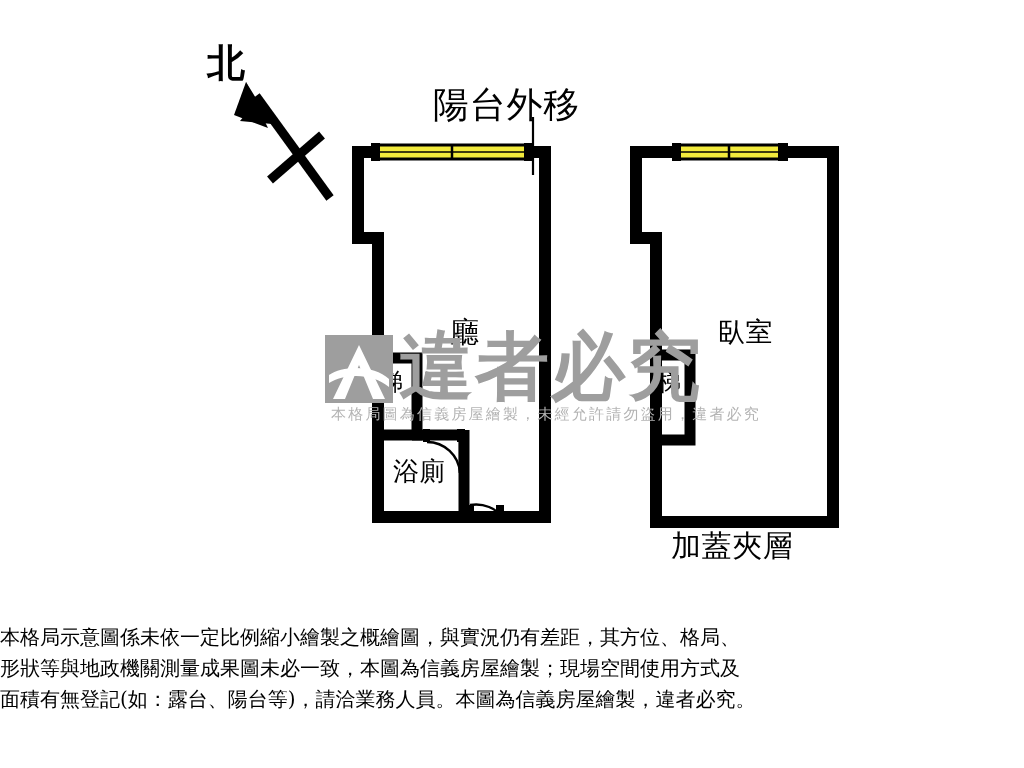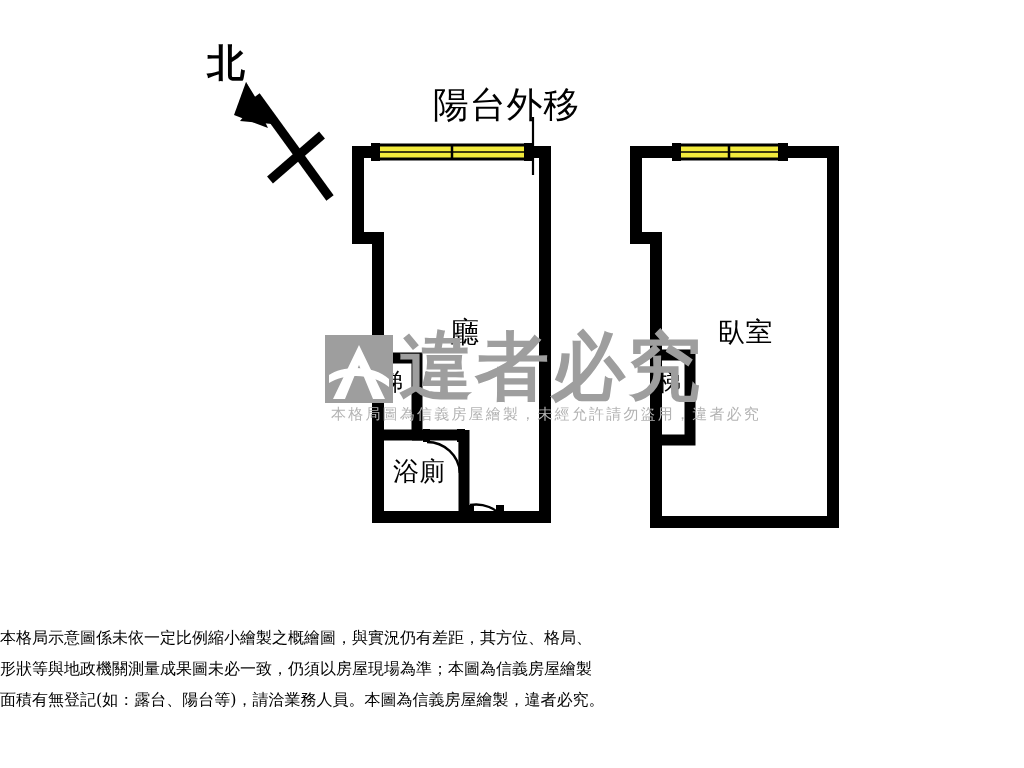--- a/index.html
+++ b/index.html
@@ -88,21 +88,21 @@
     white-space: nowrap;
   }
 
   
   #disclaimer {
     position: absolute;
     left: 0px;
     top: 622px;
     width: 956px;
     font-family: "DejaVu Serif", "Liberation Serif", serif;
-    font-size: 16px;
+    font-size: 20px;
     line-height: 31px;
     color: #000000;
     letter-spacing: 0px;
   }
   #disclaimer .dline { display: block; white-space: nowrap; }
 </style>
 </head>
 <body>
 
 <div id="floorplan-root">
@@ -184,30 +184,31 @@
 
   </svg>
 
   <div class="plan-label lbl-north">北</div>
   <div class="plan-label lbl-balcony">陽台外移</div>
   <div class="plan-label lbl-hall">廳</div>
   <div class="plan-label lbl-stair-left">梯</div>
   <div class="plan-label lbl-bath">浴廁</div>
   <div class="plan-label lbl-bedroom">臥室</div>
   <div class="plan-label lbl-stair-right">梯</div>
+  <div class="plan-label lbl-mezzanine">加蓋夾層</div>
 
   <div id="watermark">
     <svg class="wm-logo" viewBox="0 0 68 68" xmlns="http://www.w3.org/2000/svg">
       <rect x="0" y="0" width="68" height="68" fill="#9e9e9e"></rect>
       <path d="M34 10 L60 64 L48 64 L34 30 L20 64 L8 64 Z" fill="#ffffff"></path>
       <path d="M4 40 C 18 30, 50 30, 64 44 L64 52 C 48 38, 20 38, 4 48 Z" fill="#ffffff"></path>
     </svg>
     <div class="wm-text">違者必究</div>
     <div class="wm-fine">本格局圖為信義房屋繪製，未經允許請勿盜用，違者必究</div>
   </div>
 
   <div id="disclaimer">
     <span class="dline">本格局示意圖係未依一定比例縮小繪製之概繪圖，與實況仍有差距，其方位、格局、</span>
-    <span class="dline">形狀等與地政機關測量成果圖未必一致，仍須以房屋現場為準；本圖為信義房屋繪製</span>
+    <span class="dline">形狀等與地政機關測量成果圖未必一致，本圖為信義房屋繪製；現場空間使用方式及</span>
     <span class="dline">面積有無登記(如：露台、陽台等)，請洽業務人員。本圖為信義房屋繪製，違者必究。</span>
   </div>
 
 </div>
 
 </body></html>

